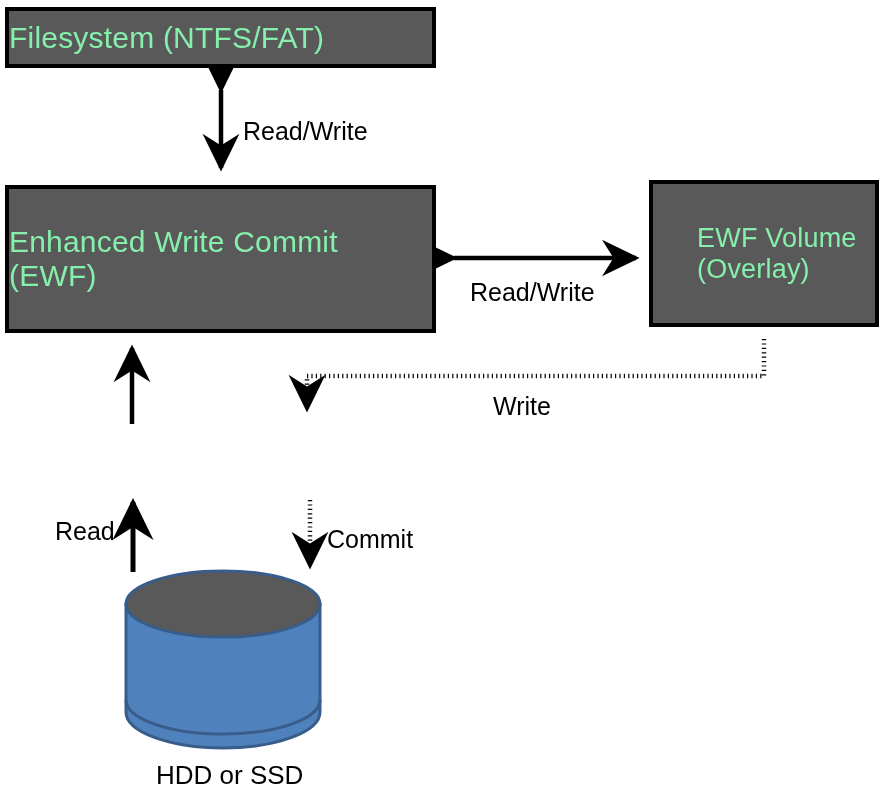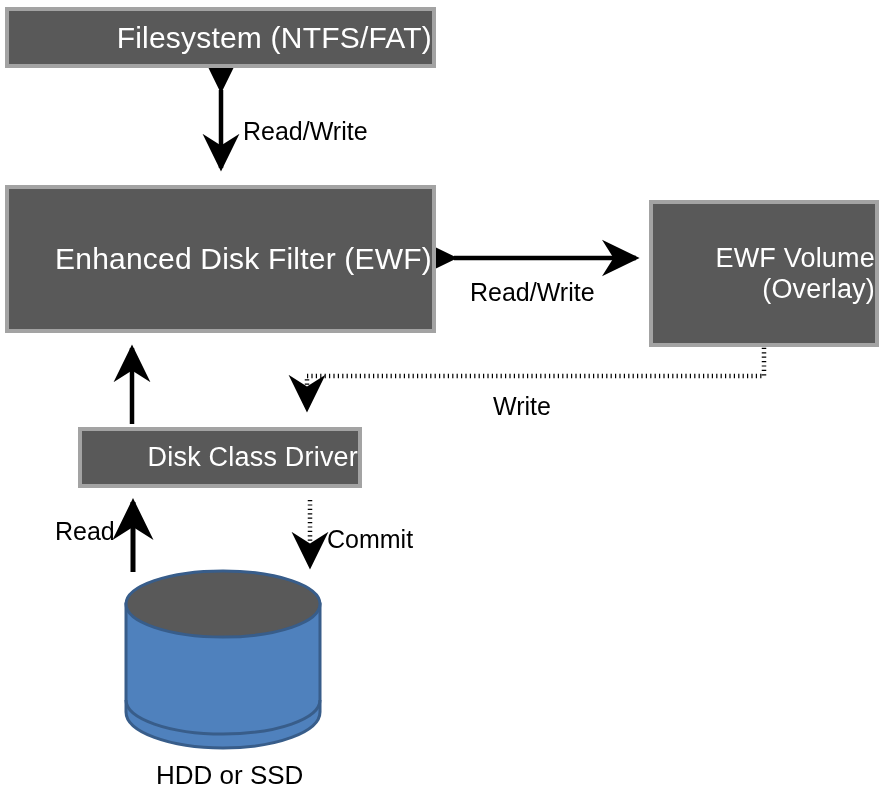--- a/index.html
+++ b/index.html
@@ -15,47 +15,48 @@
     position: relative;
     width: 884px;
     height: 787px;
     background: #ffffff;
     overflow: hidden;
   }
   .node {
     position: absolute;
     box-sizing: border-box;
     background: #595959;
-    border: 4px solid #a3a3a3;
-    color: #ffffff;
+    border: 4px solid #000000;
+    color: #86efac;
     display: flex;
     align-items: center;
     justify-content: center;
-    text-align: right;
+    text-align: left;
     line-height: 1.12;
     letter-spacing: 0.2px;
     font-weight: 400;
   }
   .node .node-label {
     display: block;
     width: 100%;
     white-space: pre-line;
   }
 
   #node-filesystem {
     left: 5px;  top: 7px;   width: 431px; height: 61px;
     font-size: 30px;
   }
   #node-ewf {
     left: 5px;  top: 185px; width: 431px; height: 148px;
     font-size: 30px;
   }
   #node-ewf-volume {
-    left: 649px; top: 200px; width: 230px; height: 147px;
+    left: 649px; top: 180px; width: 230px; height: 147px;
     font-size: 27px;
+    padding-left: 44px;
   }
   #node-disk-class-driver {
     left: 78px; top: 427px; width: 284px; height: 61px;
     font-size: 27px;
   }
 
   .edge-label {
     position: absolute;
     color: #000000;
     font-size: 25px;
@@ -124,31 +125,28 @@
       <ellipse class="cyl-top" cx="223" cy="604" rx="97" ry="33"></ellipse>
       <path class="cyl-seam" d="M126,700 A97,34 0 0 0 320,700"></path>
     </g>
   </svg>
 
   <div class="node" id="node-filesystem">
     <span class="node-label">Filesystem (NTFS/FAT)</span>
   </div>
 
   <div class="node" id="node-ewf">
-    <span class="node-label">Enhanced Disk Filter  (EWF)</span>
+    <span class="node-label">Enhanced Write Commit  (EWF)</span>
   </div>
 
   <div class="node" id="node-ewf-volume">
     <span class="node-label">EWF Volume
 (Overlay)</span>
   </div>
 
-  <div class="node" id="node-disk-class-driver">
-    <span class="node-label">Disk Class Driver</span>
-  </div>
 
   <div class="edge-label" id="label-rw-top">Read/Write</div>
 
   <div class="edge-label" id="label-rw-mid">Read/Write</div>
 
   <div class="edge-label" id="label-commit">Write</div>
 
   <div class="edge-label" id="label-read">Read</div>
 
   <div class="edge-label" id="label-write">Commit</div>

